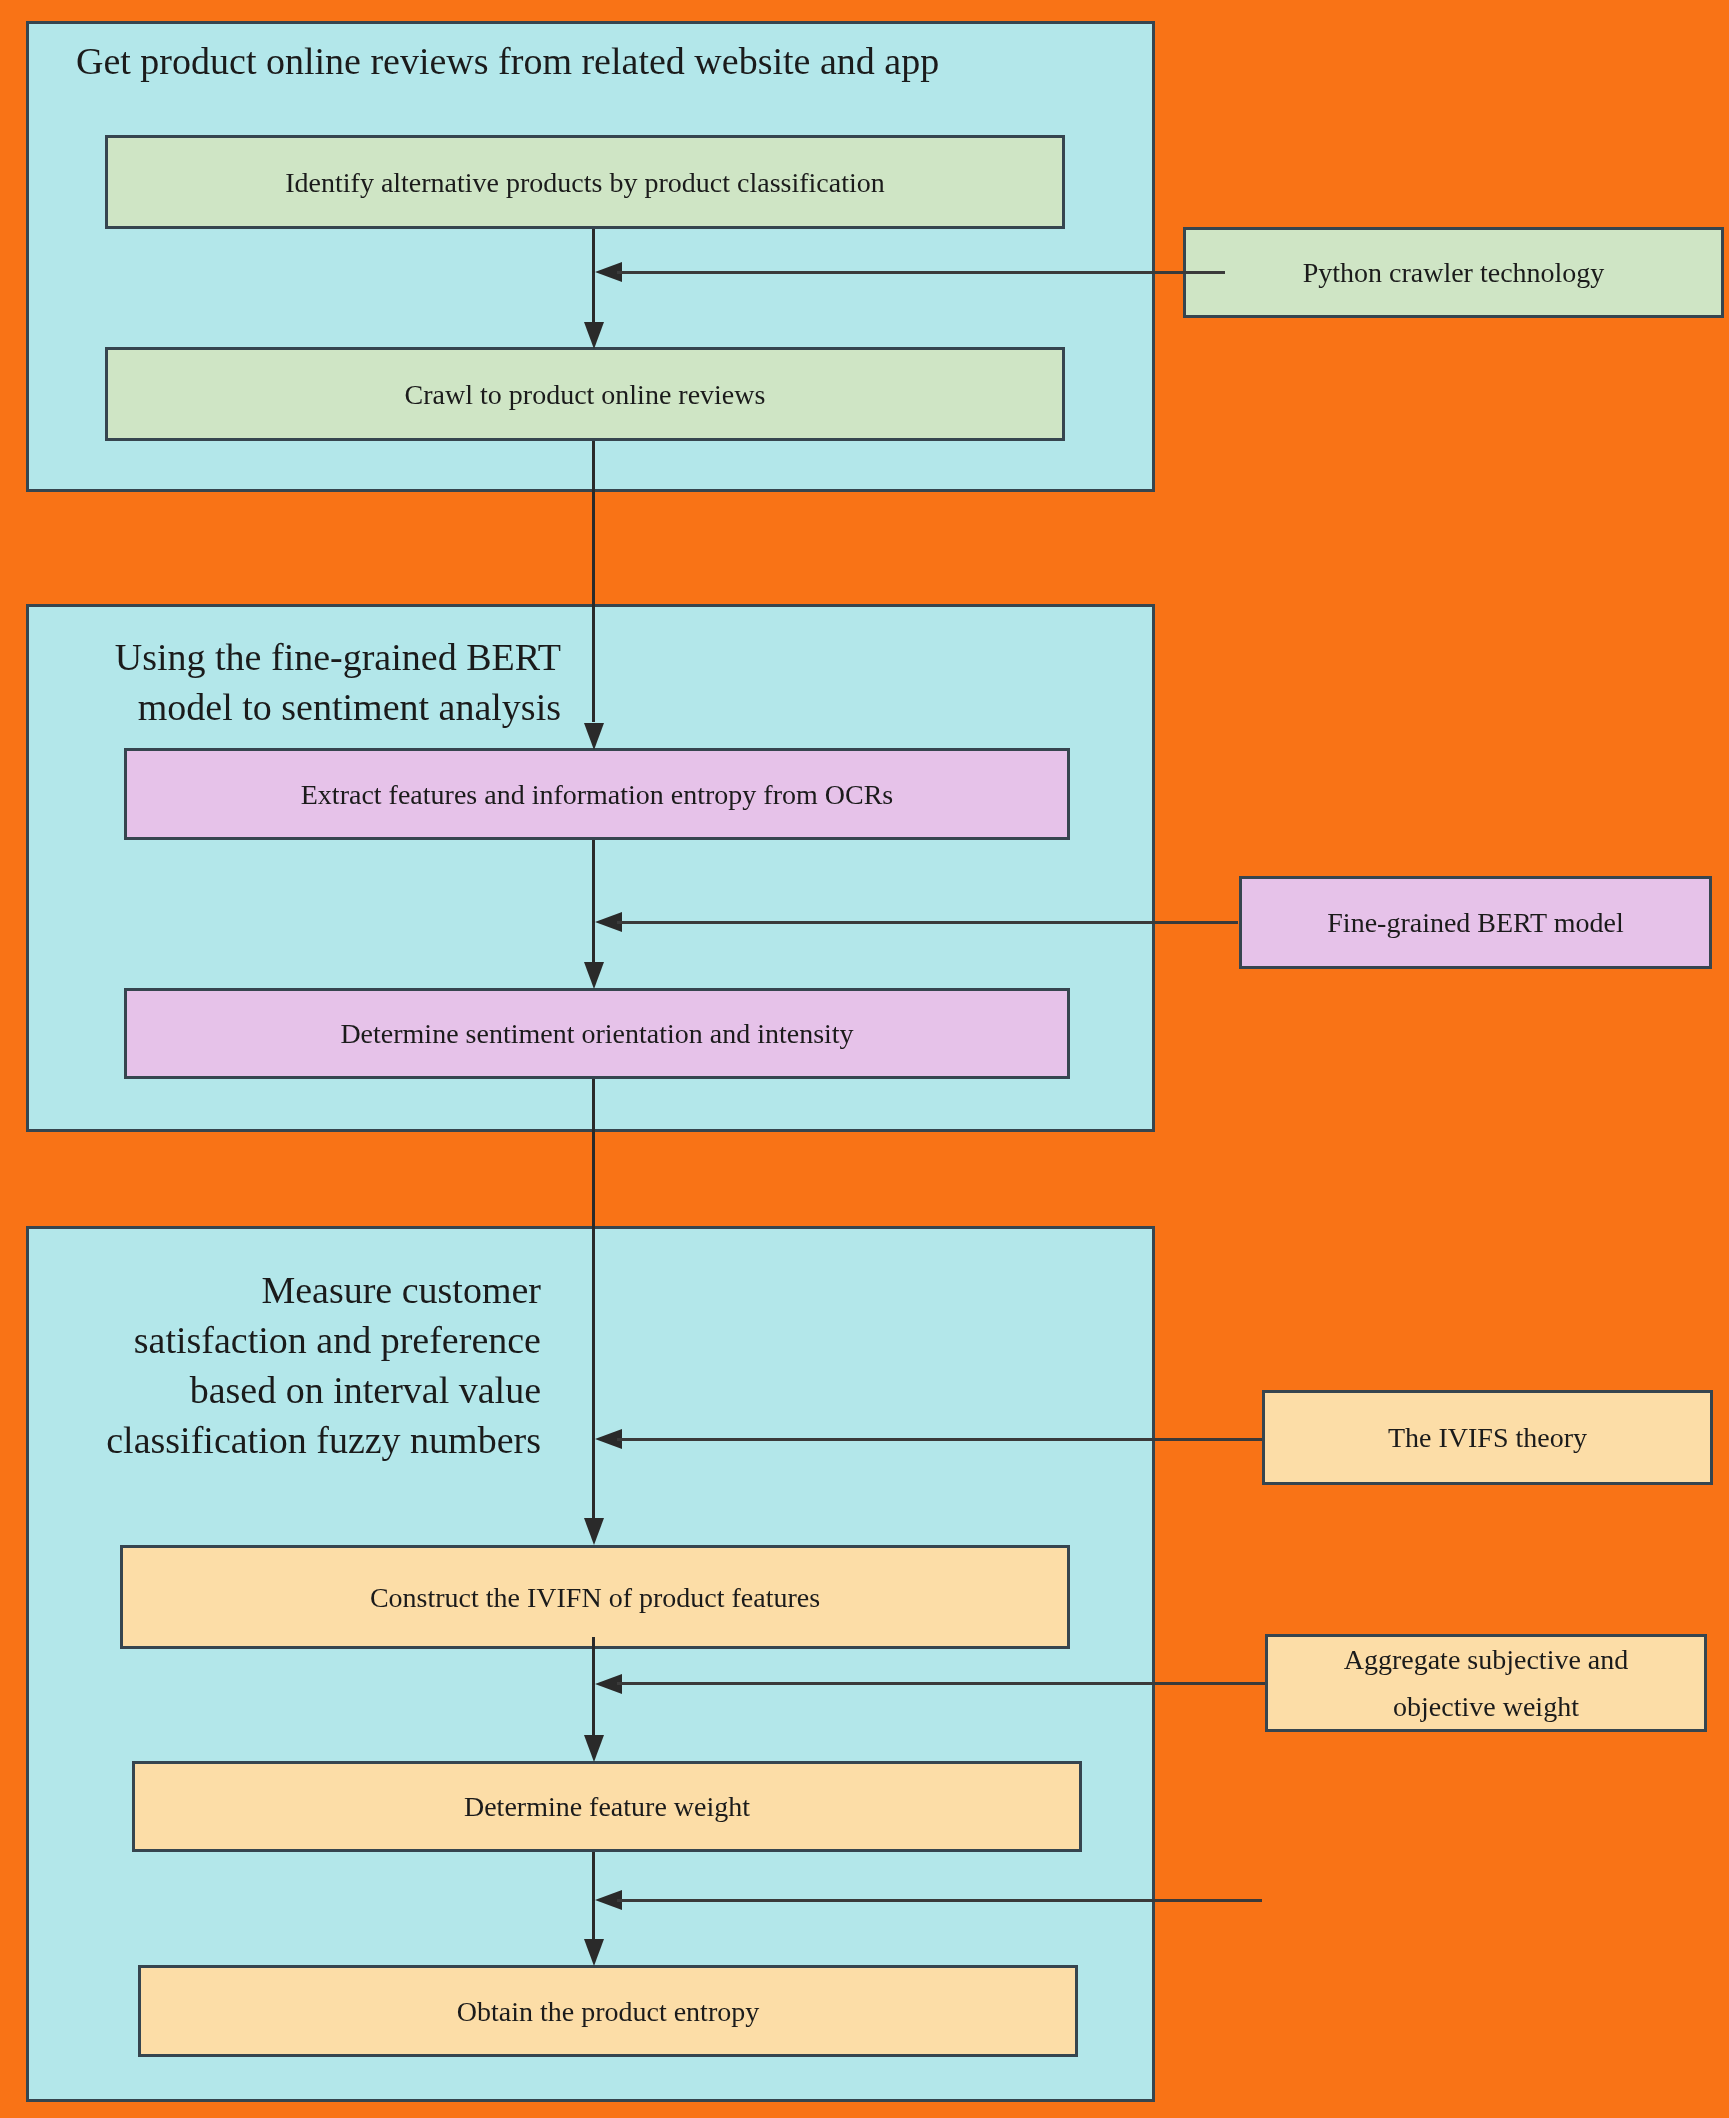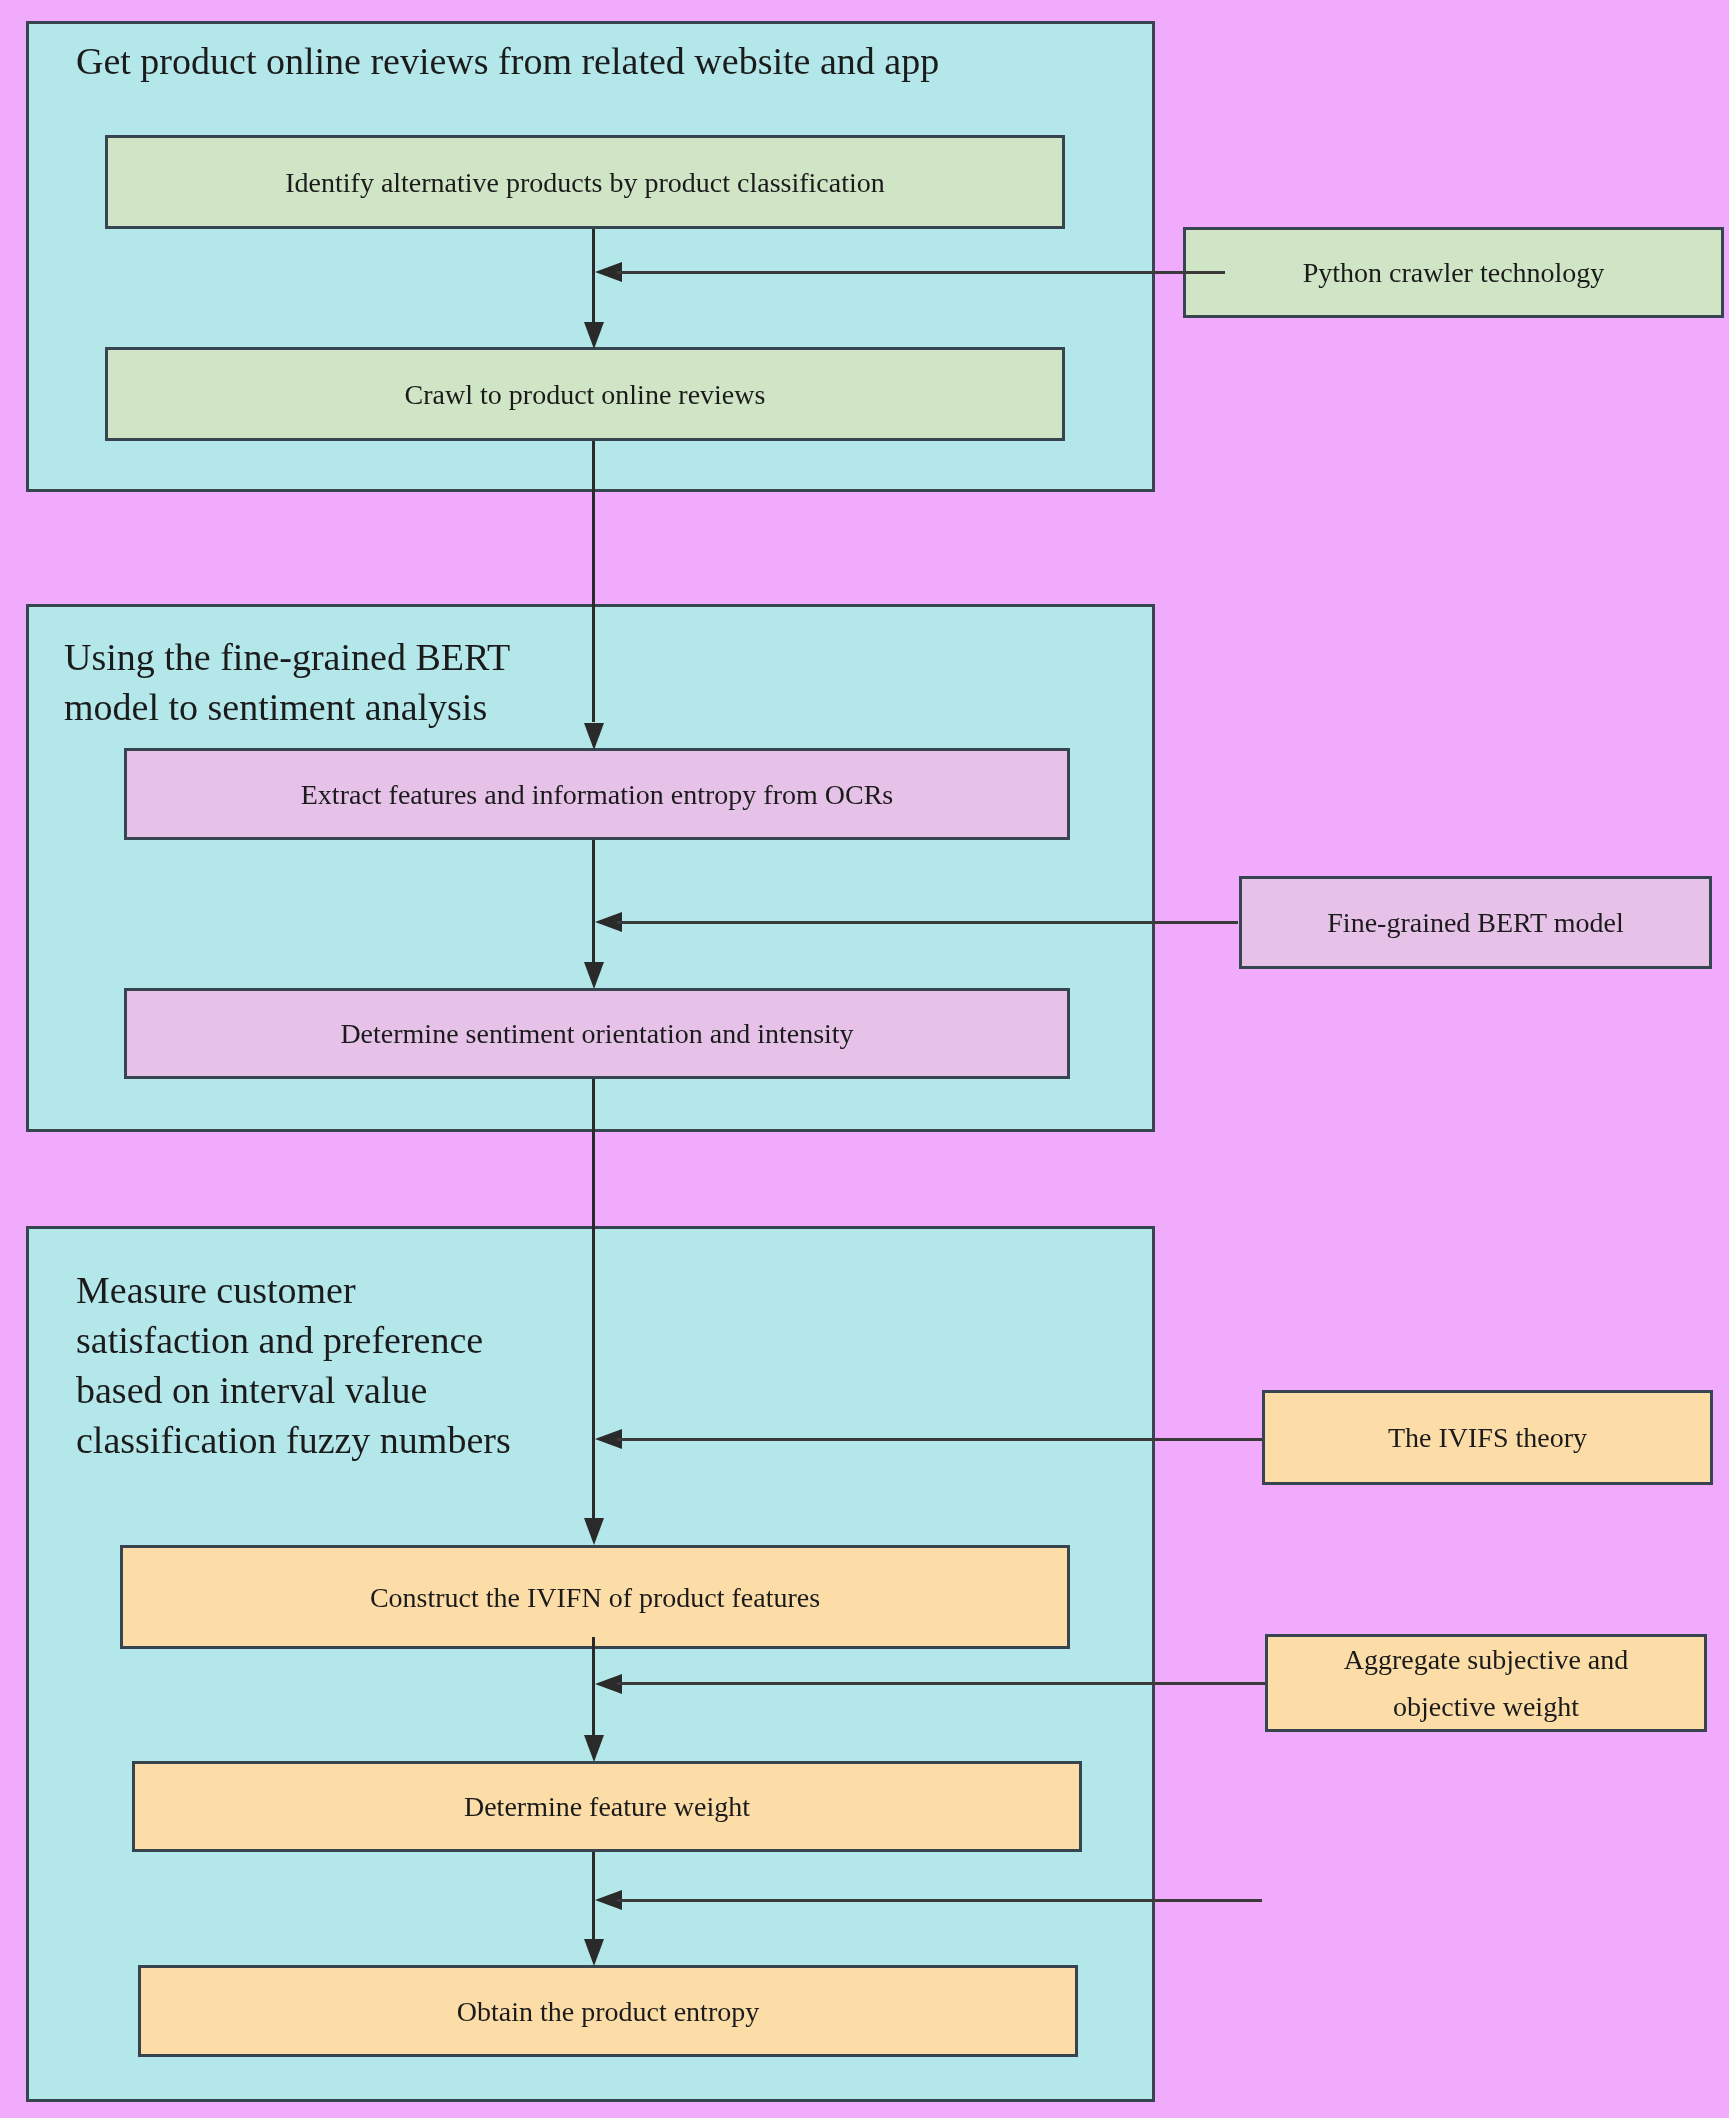--- a/index.html
+++ b/index.html
@@ -1,38 +1,38 @@
 <!DOCTYPE html>
 <html style="font-size:13px"><head>
 <meta charset="utf-8">
 <style>
   html,body{margin:0;padding:0;background:#ffffff;}
   .canvas{
     position:relative;
     width:1730px;
     height:2119px;
-    background:#f0abfc;
+    background:#f97316;
     font-family:"Liberation Serif","DejaVu Serif",serif;
     color:#1b1b1b;
     overflow:hidden;
   }
   .container{
     position:absolute;
     background:#b3e7ea;
     border:3.2px solid #36454f;
     box-sizing:border-box;
   }
   .stage-title{
     position:absolute;
     font-size:38px;
     line-height:50px;
     white-space:pre-line;
     color:#1b1b1b;
   }
-  .stage-title.centered{text-align:left;}
+  .stage-title.centered{text-align:right;}
   .node{
     position:absolute;
     border:3.2px solid #36454f;
     box-sizing:border-box;
     display:flex;
     align-items:center;
     justify-content:center;
     text-align:center;
     font-size:28px;
     line-height:47px;

